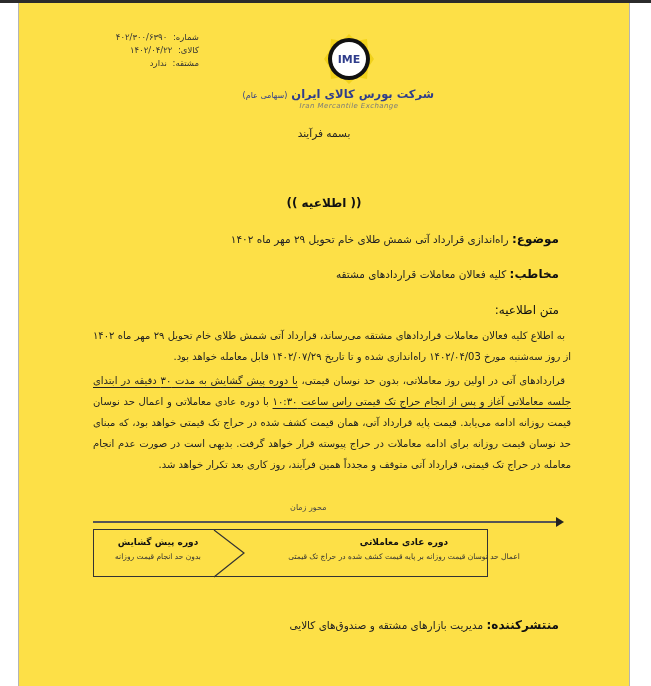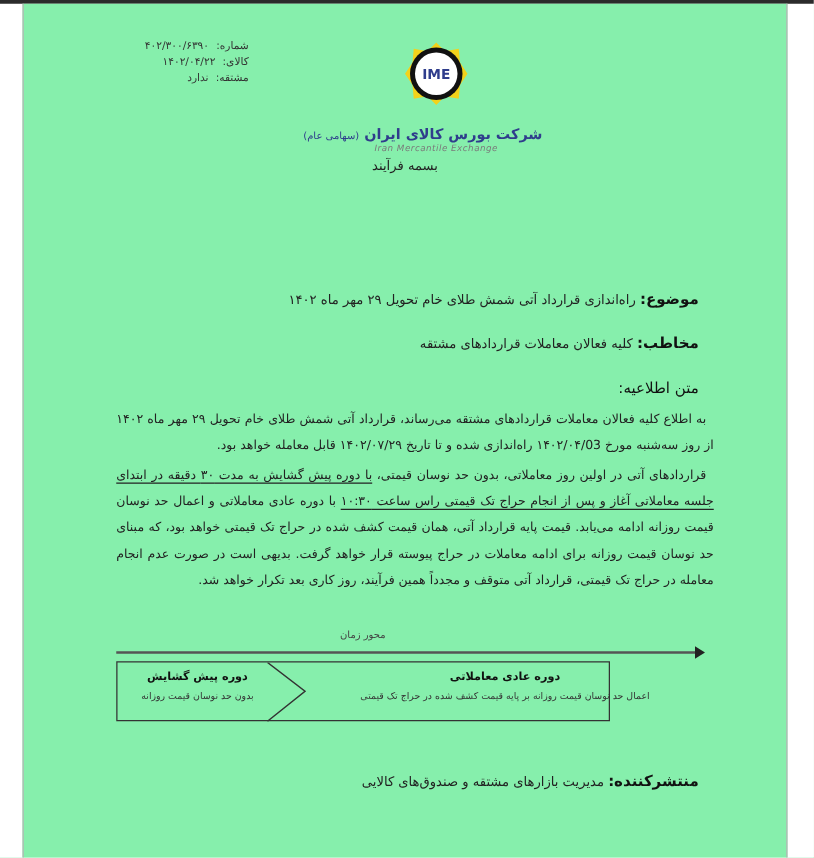--- a/index.html
+++ b/index.html
@@ -21,21 +21,21 @@
       width: 651px;
       height: 3px;
       background: #2b2b2b;
     }
     .page {
       position: absolute;
       left: 18px;
       top: 3px;
       width: 612px;
       height: 683px;
-      background: #86efac;
+      background: #fde047;
       border-left: 1px solid #b5b5b5;
       border-right: 1px solid #b5b5b5;
       box-sizing: border-box;
     }
     .meta {
       position: absolute;
       left: 70px;
       top: 28px;
       width: 110px;
       direction: rtl;
@@ -56,21 +56,21 @@
     }
     .logo-svg {
       display: block;
       margin: 0 auto;
     }
     .company-fa {
       direction: rtl;
       font-size: 11.5px;
       font-weight: bold;
       color: #2f3d8c;
-      margin-top: 15px;
+      margin-top: 2px;
       white-space: nowrap;
     }
     .company-fa .sub {
       font-size: 8px;
       font-weight: normal;
     }
     .company-en {
       font-size: 7px;
       color: #7a7a7a;
       letter-spacing: 0.4px;
@@ -132,21 +132,21 @@
       line-height: 21px;
       color: #222;
     }
     .para1 { top: 322px; }
     .para2 { top: 367px; }
     .para .indent { display: inline-block; width: 6px; }
     .u { text-decoration: underline; text-underline-offset: 3px; }
 
     .axis-label {
       position: absolute;
-      left: 253px;
+      left: 271px;
       top: 500px;
       font-size: 8px;
       direction: rtl;
       color: #444;
     }
     .axis {
       position: absolute;
       left: 74px;
       top: 518px;
       width: 466px;
@@ -233,20 +233,21 @@
     </svg>
     <div class="company-fa">
       <span>شرکت بورس کالای ایران</span>
       <span class="sub">(سهامی عام)</span>
     </div>
     <div class="company-en">Iran Mercantile Exchange</div>
   </div>
 
   <div class="basmala">بسمه فرآیند</div>
 
+  <div class="title">((  اطلاعیه  ))</div>
 
   <div class="line subject">
     <span class="lbl">موضوع:</span><span> راه‌اندازی قرارداد آتی شمش طلای خام تحویل ۲۹ مهر ماه ۱۴۰۲</span>
   </div>
 
   <div class="line audience">
     <span class="lbl">مخاطب:</span><span> کلیه فعالان معاملات قراردادهای مشتقه</span>
   </div>
 
   <div class="body-heading">متن اطلاعیه:</div>
@@ -262,21 +263,21 @@
   <div class="axis-label">محور زمان</div>
   <div class="axis"></div>
   <div class="axis-arrow"></div>
 
   <div class="timeline-box">
     <svg class="timeline-svg" width="465" height="48">
       <polyline points="120,0 150,23 120,47" fill="none" stroke="#333" stroke-width="1.2"></polyline>
     </svg>
     <div class="seg seg-pre">
       <div class="h">دوره پیش گشایش</div>
-      <div class="d">بدون حد نوسان قیمت روزانه</div>
+      <div class="d">بدون حد انجام قیمت روزانه</div>
     </div>
     <div class="seg seg-normal">
       <div class="h">دوره عادی معاملاتی</div>
       <div class="d">اعمال حد نوسان قیمت روزانه بر پایه قیمت کشف شده در حراج تک قیمتی</div>
     </div>
   </div>
 
   <div class="line publisher">
     <span class="lbl">منتشرکننده:</span><span> مدیریت بازارهای مشتقه و صندوق‌های کالایی</span>
   </div>

